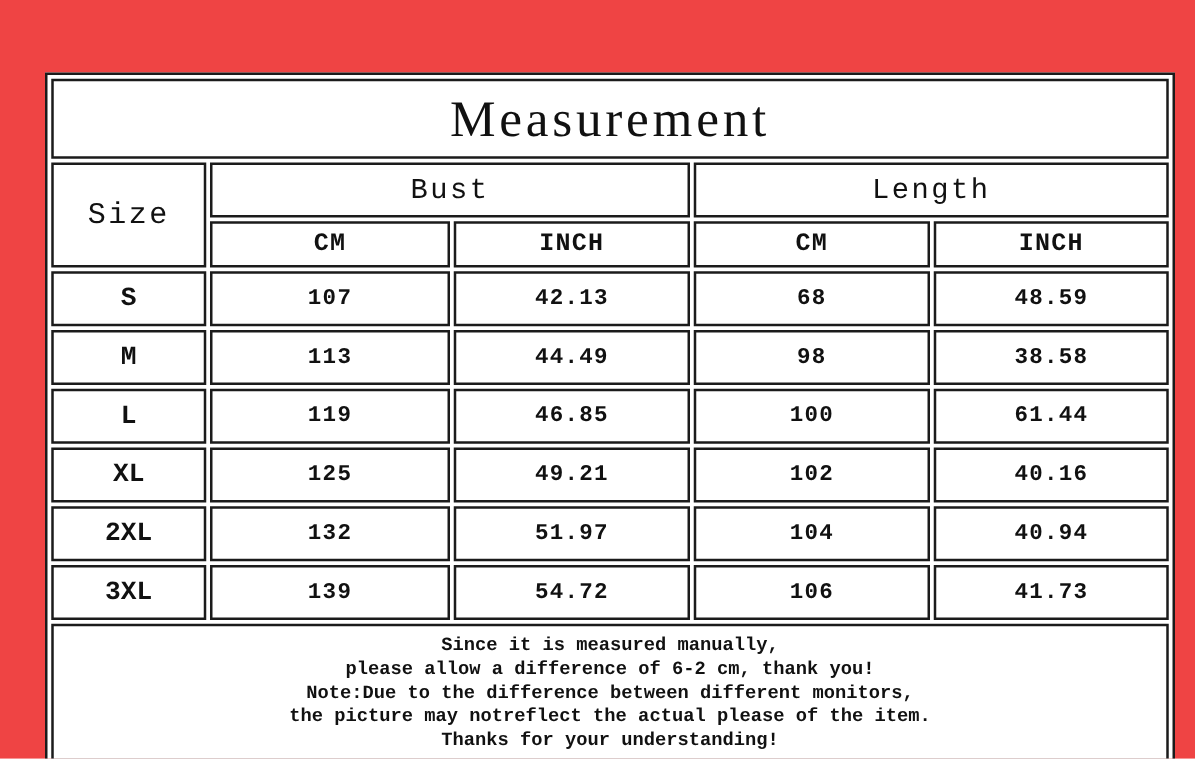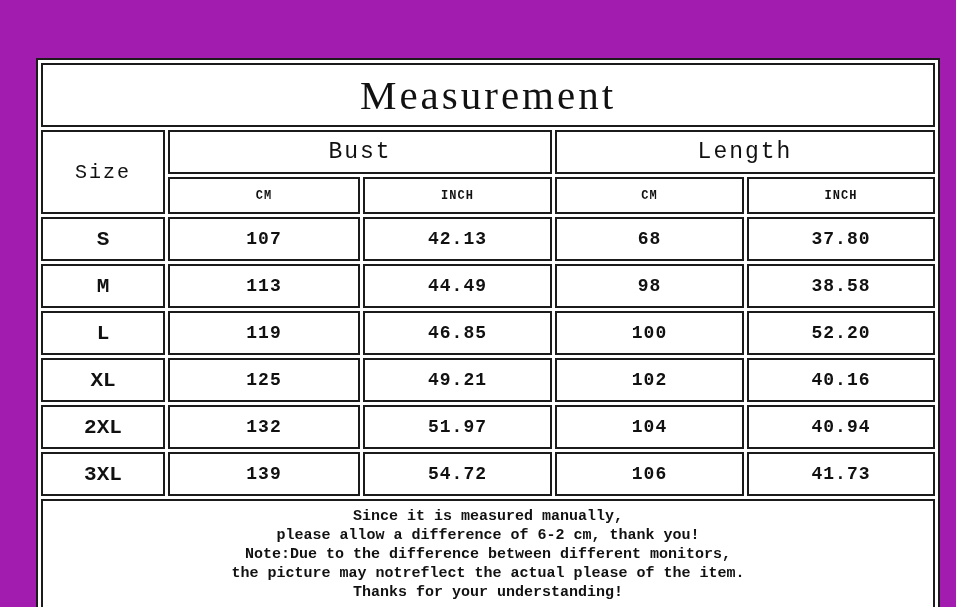--- a/index.html
+++ b/index.html
@@ -4,21 +4,21 @@
 <style>
   html, body {
     margin: 0;
     padding: 0;
     background: #ffffff;
   }
   .page {
     position: relative;
     width: 956px;
     height: 607px;
-    background: #a21caf;
+    background: #ef4444;
     color: #111111;
     font-family: "Liberation Mono", monospace;
     overflow: hidden;
   }
   table.meas {
     position: absolute;
     left: 36px;
     top: 58px;
     width: 888px;
     border-collapse: separate;
@@ -35,34 +35,34 @@
     padding: 0;
   }
   td.title-cell {
     height: 60px;
     font-family: "Liberation Serif", "DejaVu Serif", serif;
     font-size: 41px;
     letter-spacing: 3px;
     font-weight: 400;
   }
   td.size-head-cell {
-    font-size: 20px;
+    font-size: 24px;
     letter-spacing: 2px;
     font-weight: 400;
   }
   td.group-cell {
     height: 40px;
     font-size: 23px;
     letter-spacing: 2px;
     font-weight: 400;
     margin-left: 43px;
   }
   td.sub-cell {
     height: 33px;
-    font-size: 12px;
+    font-size: 20px;
     font-weight: 700;
     letter-spacing: 1px;
   }
   td.size-cell {
     height: 40px;
     font-size: 21px;
     font-weight: 700;
   }
   td.num-cell {
     height: 40px;
@@ -109,37 +109,37 @@
       <td class="sub-cell">INCH</td>
       <td class="sub-cell">CM</td>
       <td class="sub-cell">INCH</td>
     </tr>
 
     <tr>
       <td class="size-cell">S</td>
       <td class="num-cell">107</td>
       <td class="num-cell">42.13</td>
       <td class="num-cell">68</td>
-      <td class="num-cell">37.80</td>
+      <td class="num-cell">48.59</td>
     </tr>
 
     <tr>
       <td class="size-cell">M</td>
       <td class="num-cell">113</td>
       <td class="num-cell">44.49</td>
       <td class="num-cell">98</td>
       <td class="num-cell">38.58</td>
     </tr>
 
     <tr>
       <td class="size-cell">L</td>
       <td class="num-cell">119</td>
       <td class="num-cell">46.85</td>
       <td class="num-cell">100</td>
-      <td class="num-cell">52.20</td>
+      <td class="num-cell">61.44</td>
     </tr>
 
     <tr>
       <td class="size-cell">XL</td>
       <td class="num-cell">125</td>
       <td class="num-cell">49.21</td>
       <td class="num-cell">102</td>
       <td class="num-cell">40.16</td>
     </tr>
 

